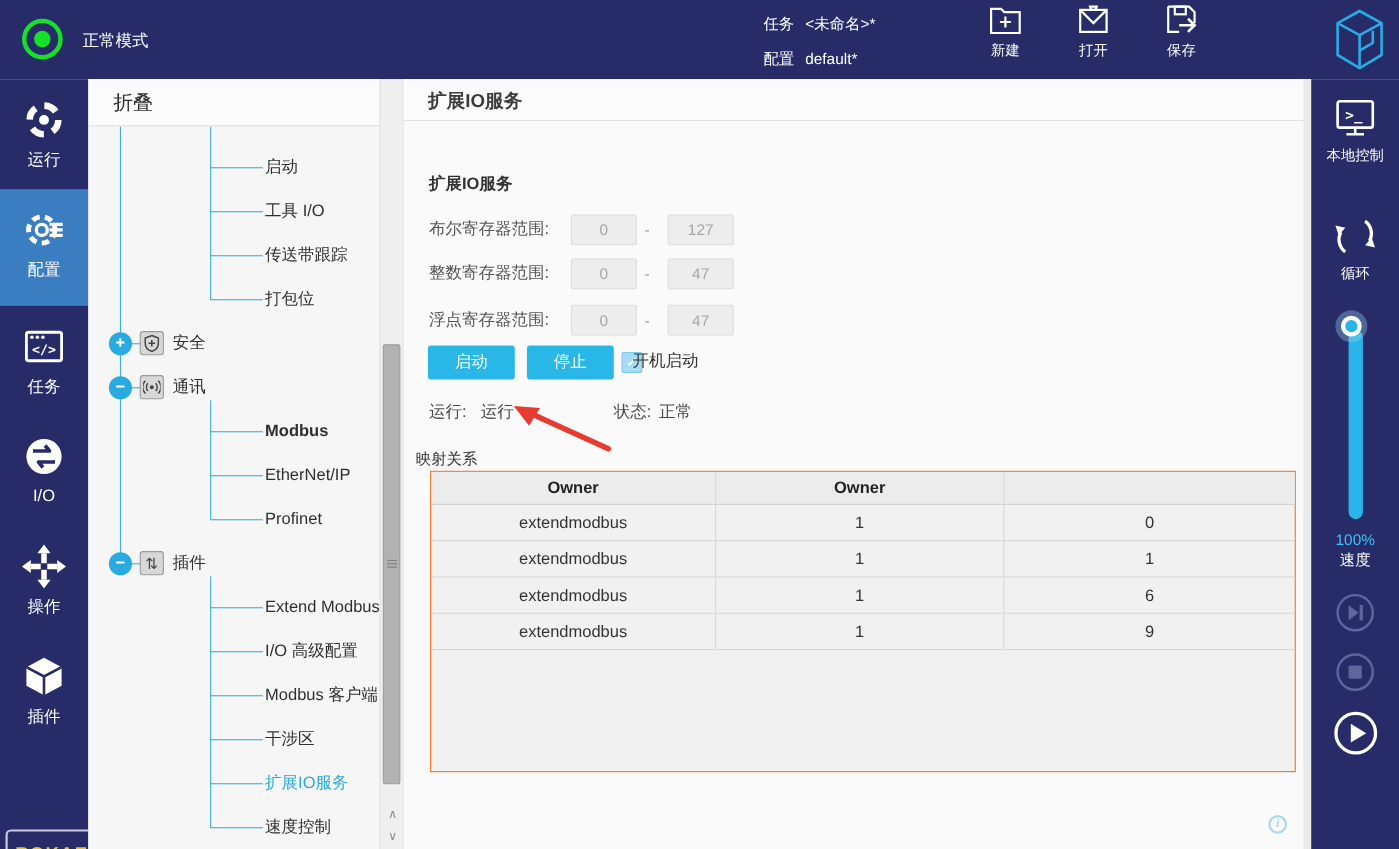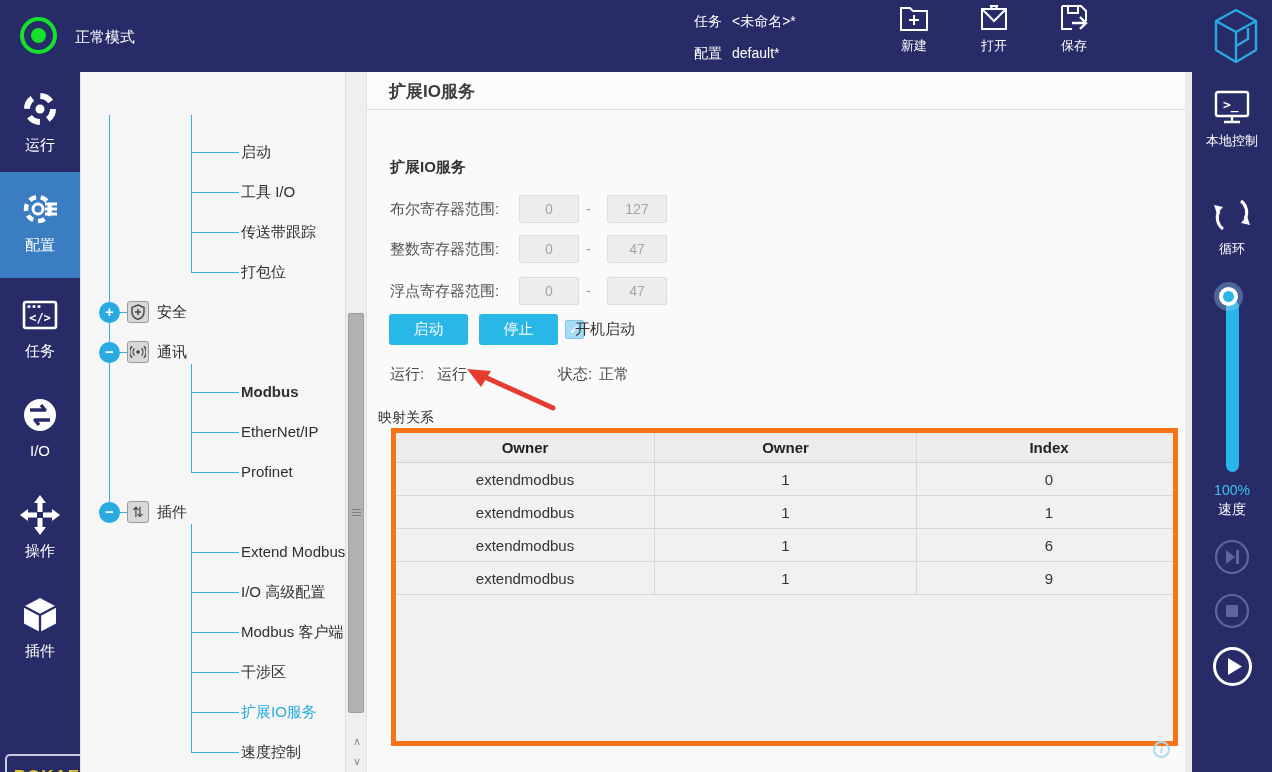--- a/index.html
+++ b/index.html
@@ -66,21 +66,21 @@
   .frow1 { top:123px; } .frow2 { top:163px; } .frow3 { top:205px; }
   .cta-btn { position:absolute; top:242px; width:79px; height:31px; background:#29b7e8; border:none; border-radius:3px; color:#fff; font-size:15px; font-family:inherit; cursor:pointer; }
   .btn-start { left:22px; } .btn-stop { left:112px; }
   .checkbox { position:absolute; left:198px; top:248px; width:19px; height:19px; background:#a6dcf5; border:1px solid #7fc9ee; border-radius:2px; color:#fff; text-align:center; line-height:18px; font-size:13px; font-weight:bold; cursor:pointer; }
   .checkbox-label { position:absolute; left:208px; top:247px; font-size:15px; color:#333; line-height:20px; }
   .status-row { position:absolute; left:23px; top:293px; height:20px; font-size:15px; color:#4a4a4a; }
   .status-row span { position:absolute; white-space:nowrap; }
   .s-runlabel { left:0; } .s-runvalue { left:47px; } .s-statuslabel { left:168px; } .s-statusvalue { left:209px; }
   .annot-arrow { position:absolute; left:0; top:0; width:818px; height:700px; pointer-events:none; }
   .mapping-title { position:absolute; left:11px; top:337px; font-size:14px; color:#333; }
-  .map-table { position:absolute; left:24px; top:356px; width:787px; height:318px; background:#f1f1f1; border:5px solid #f97316; }
+  .map-table { position:absolute; left:24px; top:356px; width:787px; height:274px; background:#f1f1f1; border:1px solid #f97316; }
   .thead { display:flex; height:30px; background:#ececec; border-bottom:1px solid #d2d2d2; }
   .thead .cell { font-weight:bold; font-size:15px; color:#222; }
   .trow { display:flex; height:33px; border-bottom:1px solid #d8d8d8; }
   .cell { flex:0 0 auto; text-align:center; line-height:30px; font-size:15px; color:#333; border-right:1px solid #d8d8d8; }
   .trow .cell { line-height:33px; }
   .c0 { width:259px; } .c1 { width:262px; } .c2 { width:264px; border-right:none; }
   .info-icon { position:absolute; left:786px; top:669px; width:17px; height:17px; border:2px solid #a9d9f2; border-radius:50%; color:#a9d9f2; font-size:11px; line-height:13px; text-align:center; font-family:"Liberation Serif",serif; font-style:italic; font-weight:bold; }
 
   
   .rail-gap { position:absolute; left:1185px; top:72px; width:7px; height:700px; background:#ebebeb; }
@@ -223,20 +223,21 @@
           </svg>
       </span>
       <div class="rlabel">插件</div>
     </div>
   </div>
   <div class="brand-box">
     <div class="btxt">ROKAE</div>
   </div>
 
   <div class="tree-panel">
+    <div class="tree-header">折叠</div>
     <div class="tree-body">
 
       <div class="tline v" style="left:28px; top:0; height:397px;"></div>
       <div class="tline v" style="left:110px; top:0; height:157px;"></div>
       <div class="tline v" style="left:110px; top:249px; height:108px;"></div>
       <div class="tline v" style="left:110px; top:409px; height:228px;"></div>
       <div class="tline h" style="left:110px; top:37px;  width:48px;"></div>
       <div class="tline h" style="left:110px; top:77px;  width:48px;"></div>
       <div class="tline h" style="left:110px; top:117px; width:48px;"></div>
       <div class="tline h" style="left:110px; top:157px; width:48px;"></div>
@@ -346,21 +347,20 @@
       <path d="M186 336 L120 306" stroke="#e53b30" stroke-width="5" fill="none" stroke-linecap="round"></path>
       <polygon points="100,297 124,299 114,315" fill="#e53b30"></polygon>
     </svg>
 
     <div class="mapping-title">映射关系</div>
 
     <div class="map-table">
       <div class="thead">
         <div class="cell c0">Owner</div>
         <div class="cell c1">Owner</div>
-        <div class="cell c2">Index</div>
       </div>
       <div class="trow">
         <div class="cell c0">extendmodbus</div>
         <div class="cell c1">1</div>
         <div class="cell c2">0</div>
       </div>
       <div class="trow">
         <div class="cell c0">extendmodbus</div>
         <div class="cell c1">1</div>
         <div class="cell c2">1</div>

